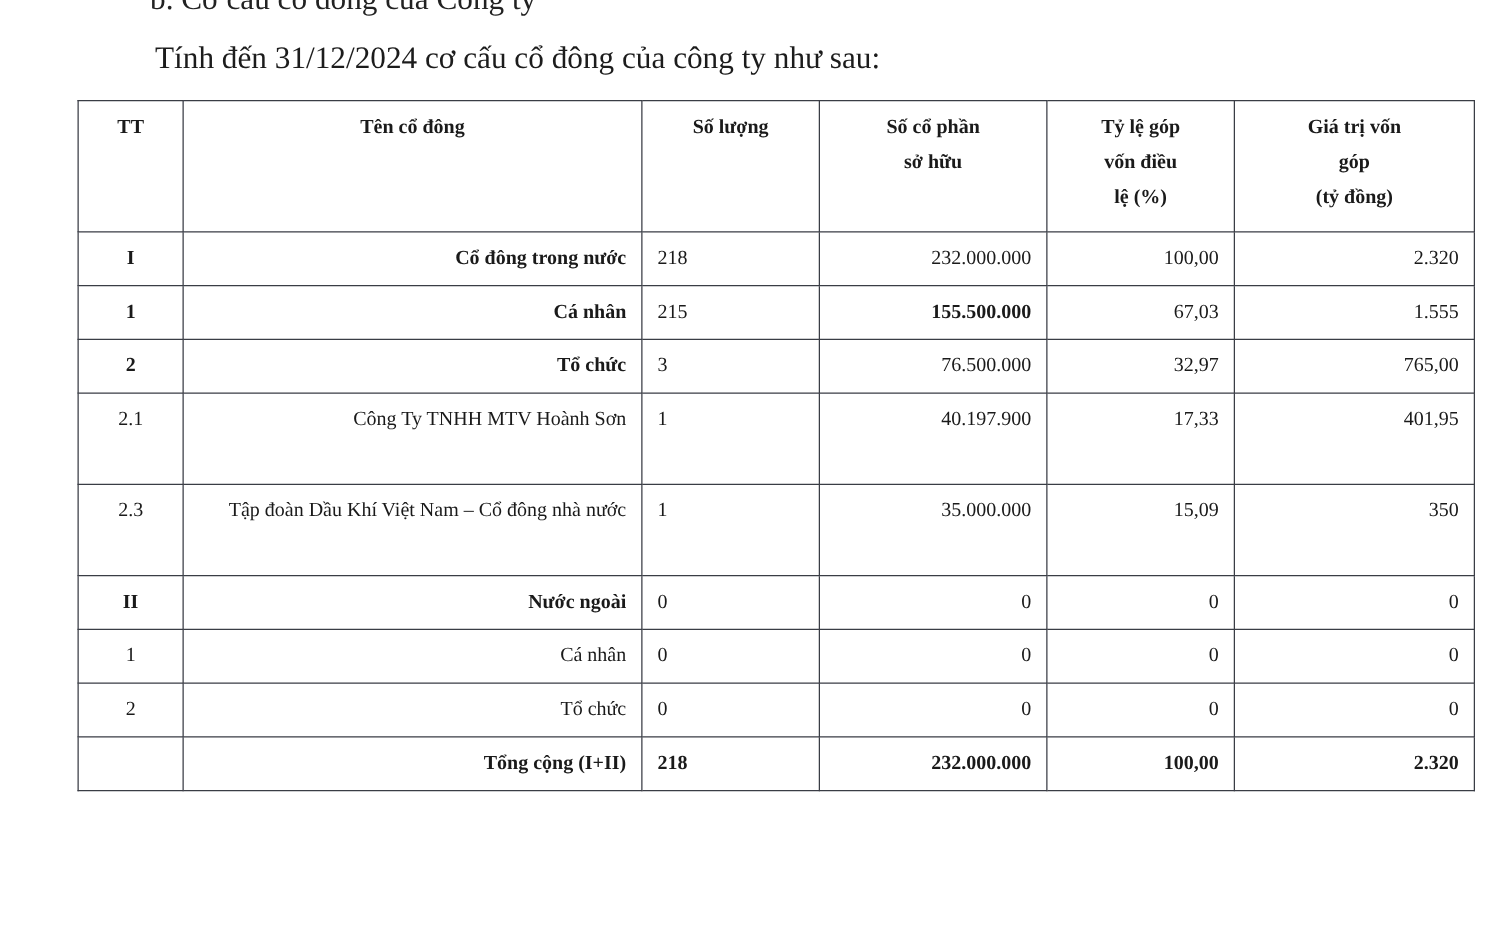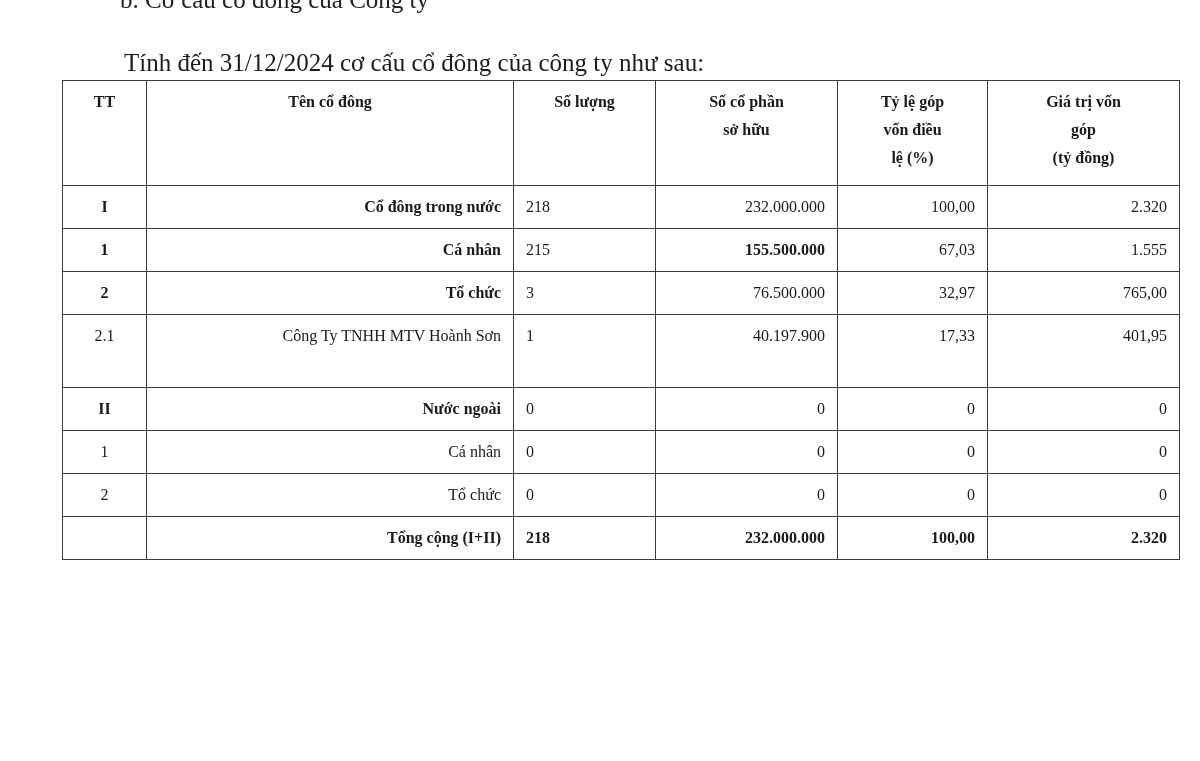--- a/index.html
+++ b/index.html
@@ -19,21 +19,21 @@
       position: absolute;
       left: 120px;
       top: -14px;
       font-size: 25px;
       white-space: nowrap;
       color: #222;
     }
     .intro {
       position: absolute;
       left: 124px;
-      top: 49px;
+      top: 33px;
       font-size: 25px;
       white-space: nowrap;
       color: #1c1c1c;
     }
     table.holders {
       position: absolute;
       left: 62px;
       top: 80px;
       border-collapse: collapse;
       table-layout: fixed;
@@ -131,20 +131,28 @@
       <td class="num" style="font-weight:normal">765,00</td>
     </tr>
     <tr class="r-double">
       <td class="tt">2.1</td>
       <td class="name">Công Ty TNHH MTV Hoành Sơn</td>
       <td class="count">1</td>
       <td class="num">40.197.900</td>
       <td class="num">17,33</td>
       <td class="num">401,95</td>
     </tr>
+    <tr class="r-double">
+      <td class="tt">2.3</td>
+      <td class="name">Tập đoàn Dầu Khí Việt Nam – Cổ đông nhà nước</td>
+      <td class="count">1</td>
+      <td class="num">35.000.000</td>
+      <td class="num">15,09</td>
+      <td class="num">350</td>
+    </tr>
     <tr class="r-single">
       <td class="tt" style="font-weight:bold">II</td>
       <td class="name" style="font-weight:bold">Nước ngoài</td>
       <td class="count">0</td>
       <td class="num">0</td>
       <td class="num">0</td>
       <td class="num">0</td>
     </tr>
     <tr class="r-single">
       <td class="tt">1</td>

